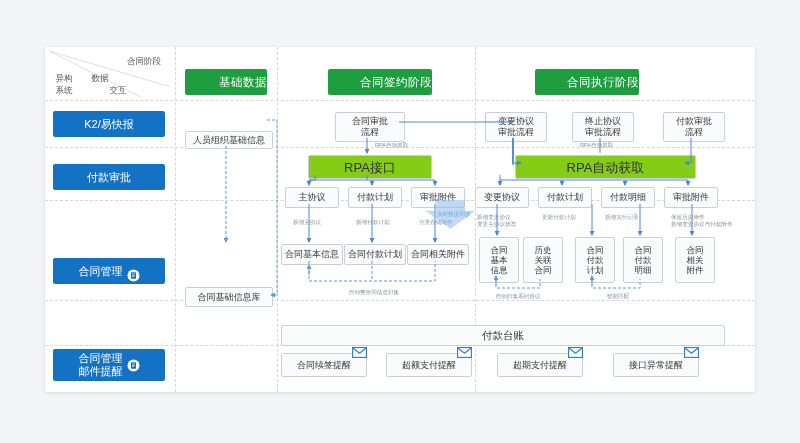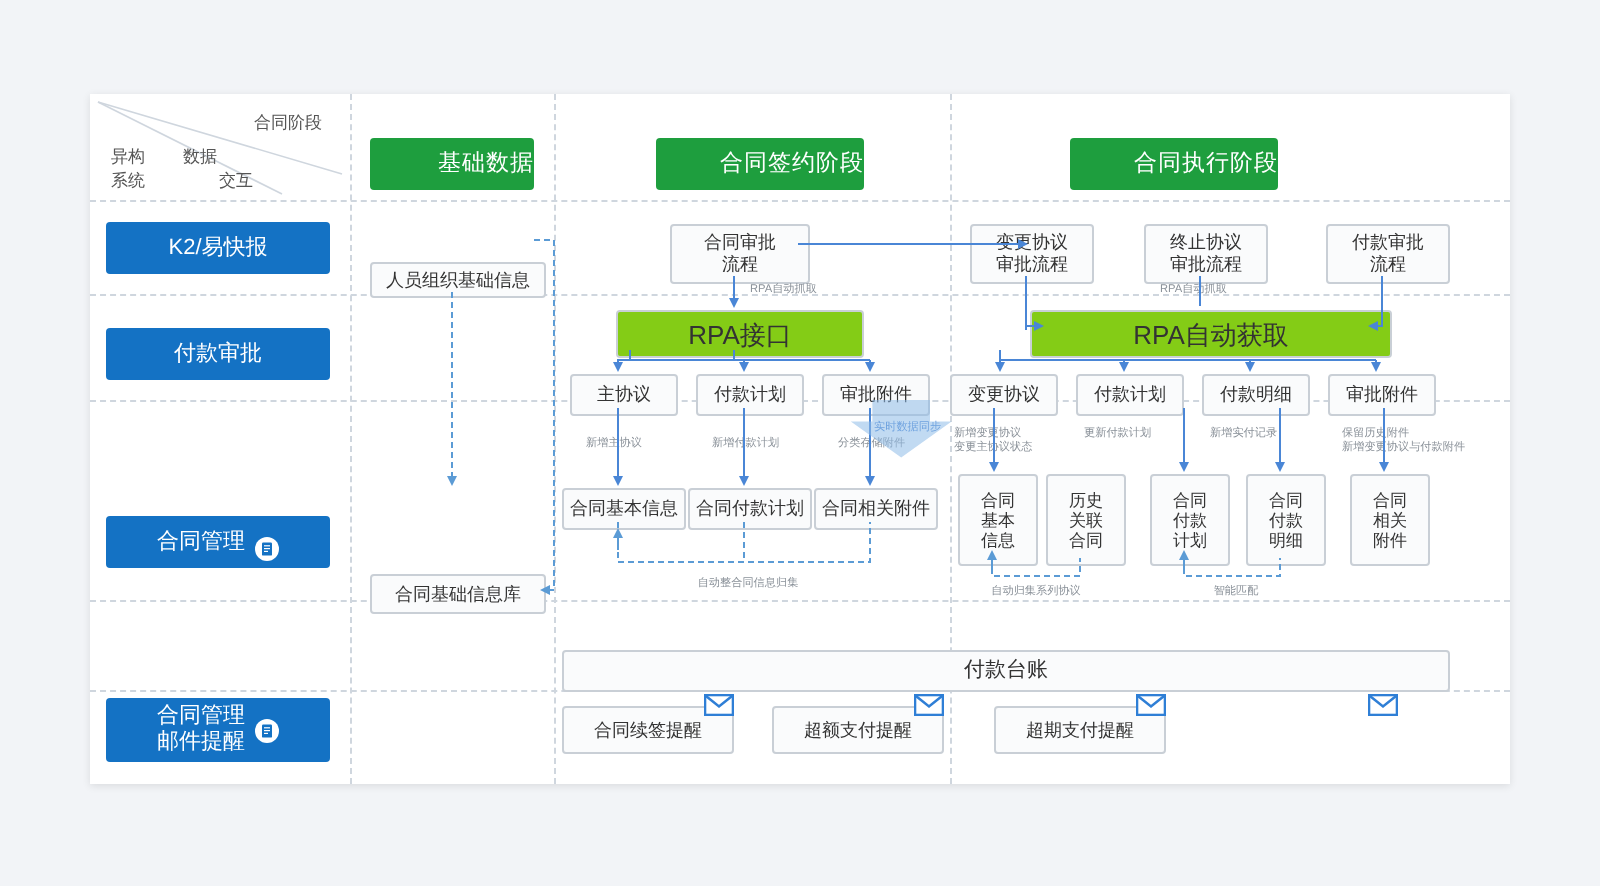--- a/index.html
+++ b/index.html
@@ -212,20 +212,21 @@
   </div>
 
   <div class="node" style="left:452px;top:306px;width:80px;height:20px">超期支付提醒</div>
   <div class="mail" style="left:523px;top:300px">
     <svg width="15" height="11" viewBox="0 0 15 11">
         <rect x="0.5" y="0.5" width="14" height="10" fill="#fff" stroke="#2f7fd6" stroke-width="1.3"></rect>
         <path d="M0.8 0.9 L7.5 6.2 L14.2 0.9" fill="none" stroke="#2f7fd6" stroke-width="1.3"></path>
       </svg>
   </div>
 
+  <div class="node" style="left:568px;top:306px;width:80px;height:20px">接口异常提醒</div>
   <div class="mail" style="left:639px;top:300px">
     <svg width="15" height="11" viewBox="0 0 15 11">
         <rect x="0.5" y="0.5" width="14" height="10" fill="#fff" stroke="#2f7fd6" stroke-width="1.3"></rect>
         <path d="M0.8 0.9 L7.5 6.2 L14.2 0.9" fill="none" stroke="#2f7fd6" stroke-width="1.3"></path>
       </svg>
   </div>
 
   <svg class="conn" viewBox="0 0 710 345">
     <defs>
       <marker id="ah" markerWidth="5" markerHeight="5" refX="4" refY="2.5" orient="auto">

